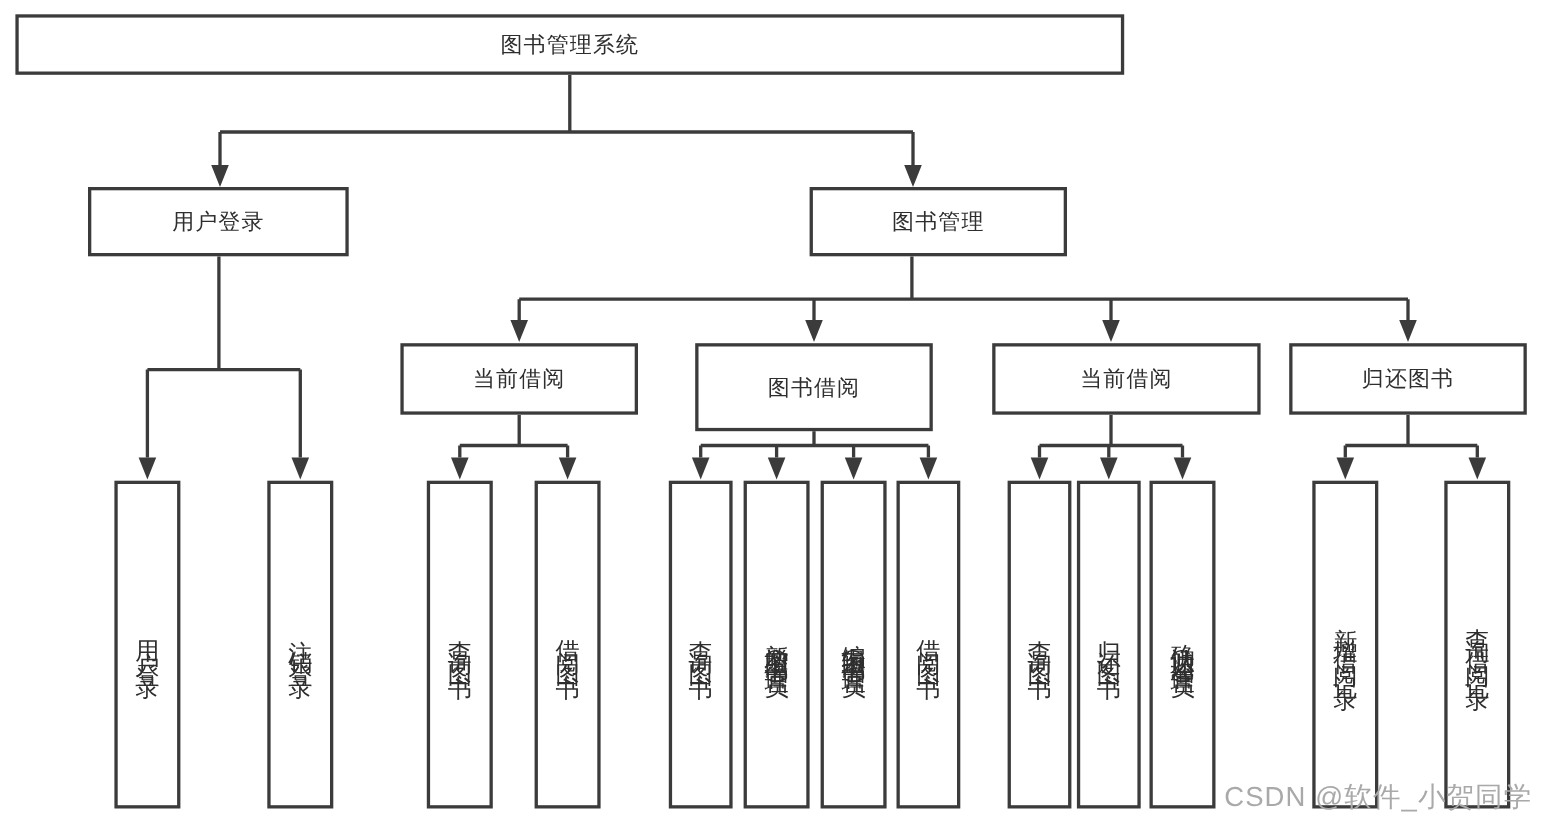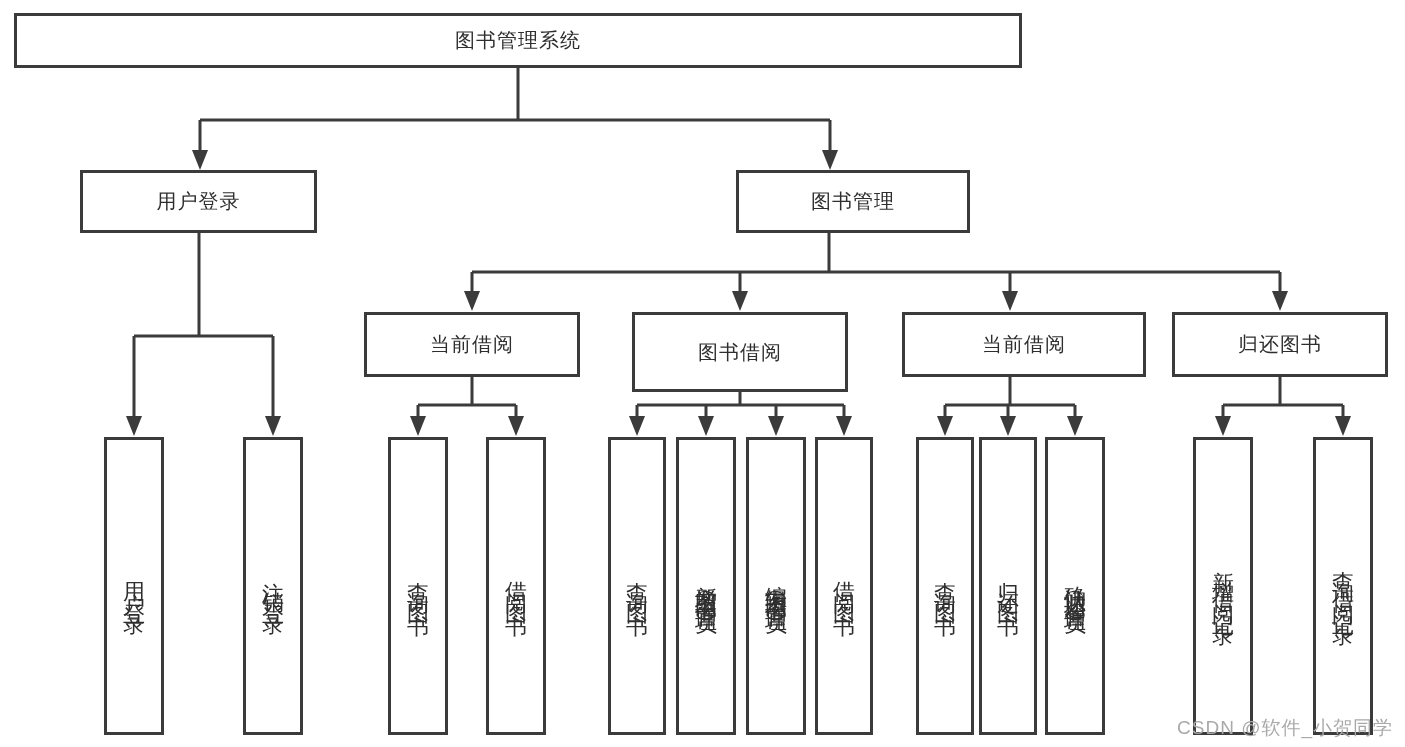--- a/index.html
+++ b/index.html
@@ -46,21 +46,21 @@
     color:var(--text);
     font-size:22px;
     letter-spacing:11px;
     line-height:1;
   }
   .v-label.long{letter-spacing:4px;}
   .watermark{
     position:absolute;
     right:12px;bottom:6px;
     color:var(--watermark);
-    font-size:19px;
+    font-size:25px;
     letter-spacing:1px;
     white-space:nowrap;
     z-index:5;
   }
 </style>
 </head>
 <body>
 
 <div class="canvas">
 

